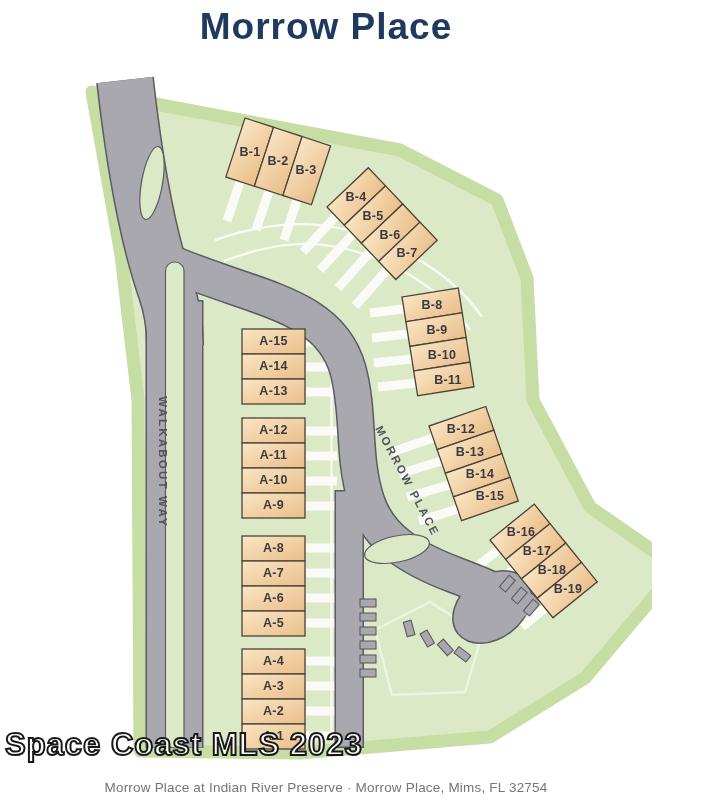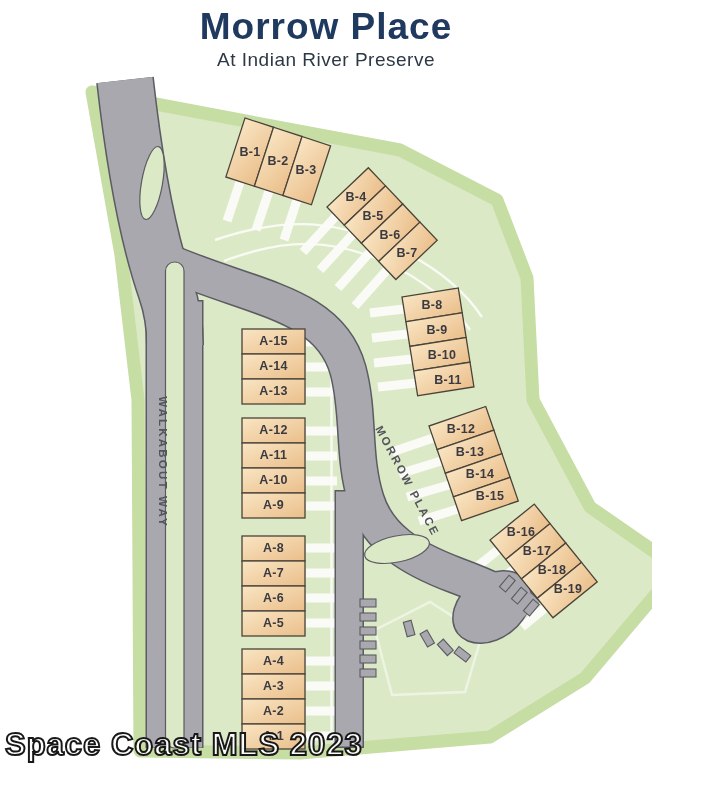--- a/index.html
+++ b/index.html
@@ -18,21 +18,20 @@
   .road-label{font-size:11.5px;font-weight:600;fill:#53535c;letter-spacing:2.2px;text-anchor:middle;}
   .north-n{font-size:22px;font-weight:700;fill:#20395f;text-anchor:middle;}
 </style>
 </head>
 <body>
 
 <div class="page">
 
   <div class="header">
     <h1 class="title">Morrow Place</h1>
-    <div class="subtitle">At Indian River Preserve</div>
   </div>
 
   <svg class="mapsvg" width="712" height="800" viewBox="0 0 712 800">
     <defs>
       <linearGradient id="lotg" x1="0" y1="0" x2="1" y2="1">
         <stop offset="0" stop-color="#f9e5c3"></stop>
         <stop offset="1" stop-color="#eabe8a"></stop>
       </linearGradient>
     </defs>
 
@@ -234,14 +233,15 @@
     </g>
 
     <g>
       <polygon points="670,114 684,152 670,143 656,152" fill="#20395f"></polygon>
       <text class="north-n" x="670" y="178">N</text>
     </g>
   </svg>
 
   <div class="watermark">Space Coast MLS 2023</div>
 
+  <div class="footer">Morrow Place at Indian River Preserve  ·  Morrow Place, Mims, FL 32754</div>
 
 </div>
 
 </body></html>

